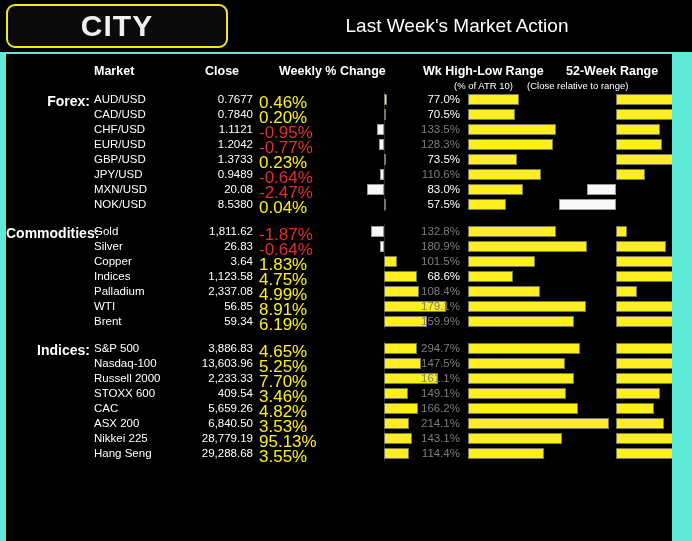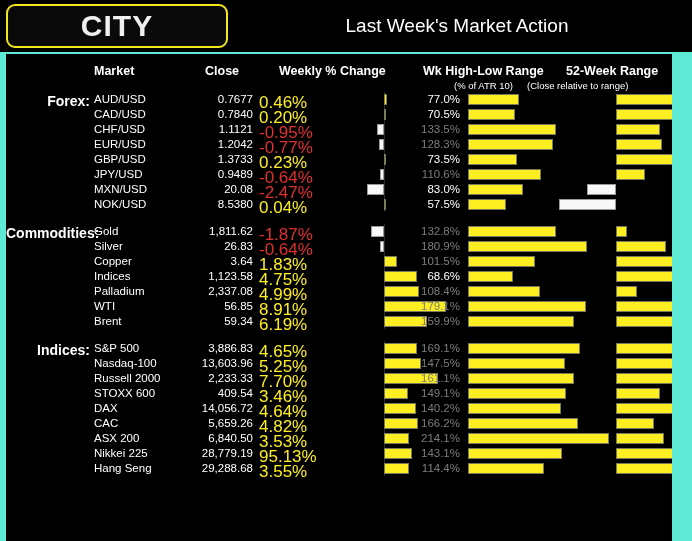--- a/index.html
+++ b/index.html
@@ -497,21 +497,21 @@
           <div class="grp">
             <div class="row">
               <div class="grp-label">Indices:</div>
               <div class="cell-name">S&amp;P 500</div>
               <div class="cell-close">3,886.83</div>
               <div class="cell-pct pct-pos">4.65%</div>
               <div class="wk-plot">
                 <div class="wk-zero"></div>
                 <div class="wk-bar pos" style="left: 68px; width: 32.55px;"></div>
               </div>
-              <div class="atr-label atr-hi">169.1%</div>
+              <div class="atr-label atr-hi">294.7%</div>
               <div class="atr-bar" style="width: 111.606px;"></div>
               <div class="wk52-plot">
                 <div class="wk52-bar pos" style="left: 70px; width: 61.75px;"></div>
               </div>
             </div>
             <div class="row">
               <div class="cell-name">Nasdaq-100</div>
               <div class="cell-close">13,603.96</div>
               <div class="cell-pct pct-pos">5.25%</div>
               <div class="wk-plot">
@@ -546,34 +546,20 @@
                 <div class="wk-zero"></div>
                 <div class="wk-bar pos" style="left: 68px; width: 24.22px;"></div>
               </div>
               <div class="atr-label atr-hi">149.1%</div>
               <div class="atr-bar" style="width: 98.406px;"></div>
               <div class="wk52-plot">
                 <div class="wk52-bar pos" style="left: 70px; width: 43.7px;"></div>
               </div>
             </div>
             <div class="row">
-              <div class="cell-name">DAX</div>
-              <div class="cell-close">14,056.72</div>
-              <div class="cell-pct pct-pos">4.64%</div>
-              <div class="wk-plot">
-                <div class="wk-zero"></div>
-                <div class="wk-bar pos" style="left: 68px; width: 32.48px;"></div>
-              </div>
-              <div class="atr-label atr-hi">140.2%</div>
-              <div class="atr-bar" style="width: 92.532px;"></div>
-              <div class="wk52-plot">
-                <div class="wk52-bar pos" style="left: 70px; width: 61.75px;"></div>
-              </div>
-            </div>
-            <div class="row">
               <div class="cell-name">CAC</div>
               <div class="cell-close">5,659.26</div>
               <div class="cell-pct pct-pos">4.82%</div>
               <div class="wk-plot">
                 <div class="wk-zero"></div>
                 <div class="wk-bar pos" style="left: 68px; width: 33.74px;"></div>
               </div>
               <div class="atr-label atr-hi">166.2%</div>
               <div class="atr-bar" style="width: 109.692px;"></div>
               <div class="wk52-plot">

